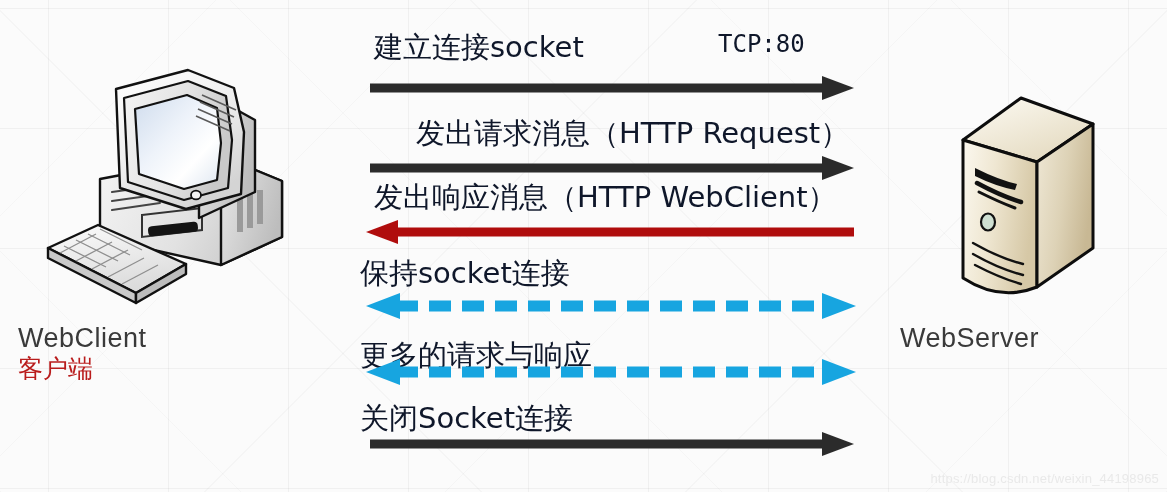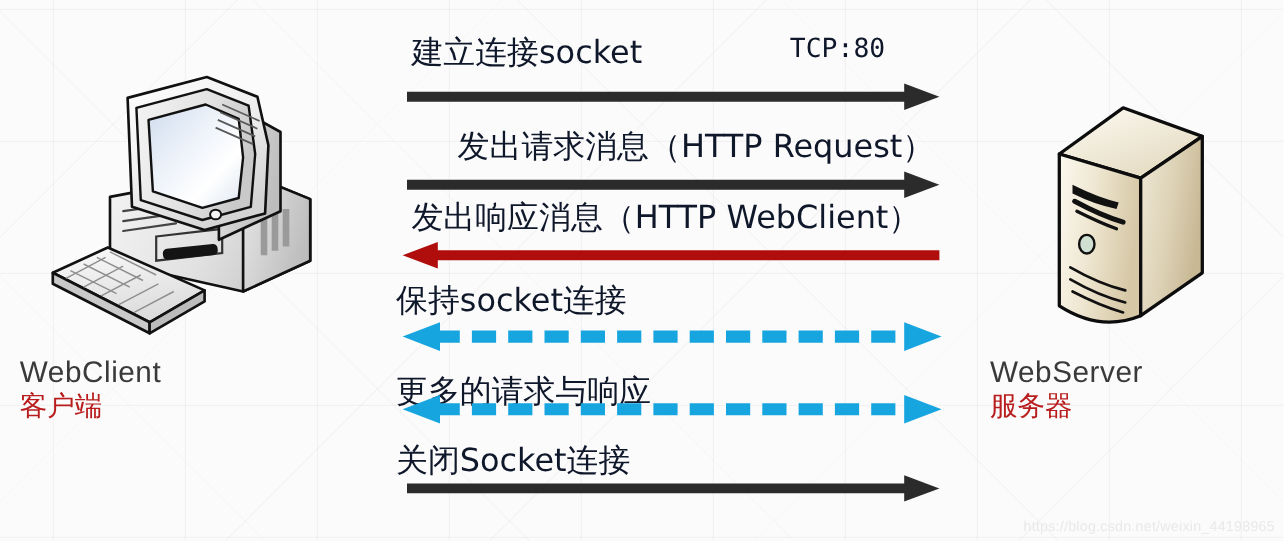--- a/index.html
+++ b/index.html
@@ -188,21 +188,20 @@
 
       <ellipse cx="33" cy="134" rx="7" ry="8.5" fill="#cfe0d2" stroke="#111" stroke-width="2.2"></ellipse>
 
       <g stroke="#111" stroke-width="2.4" fill="none" stroke-linecap="round">
         <path d="M18 155 Q44 170 68 176"></path>
         <path d="M18 166 Q44 181 68 187"></path>
         <path d="M20 177 Q45 190 66 196"></path>
       </g>
     </svg>
     <div class="node-label-en">WebServer</div>
-    <div class="node-label-cn">服务器</div>
   </div>
 
   <div class="msg-row" style="top:28px;">
     <div class="msg-text" style="left:14px; top:0;">建立连接socket</div>
     <div class="msg-text mono" style="left:358px; top:2px;">TCP:80</div>
     <svg class="arrow-svg" style="top:46px;" width="500" height="28" viewBox="0 0 500 28">
       <path d="M10 14 L468 14" stroke="#2b2b2b" stroke-width="9" stroke-linecap="butt"></path>
       <path d="M462 2 L494 14 L462 26 Z" fill="#2b2b2b"></path>
     </svg>
   </div>

